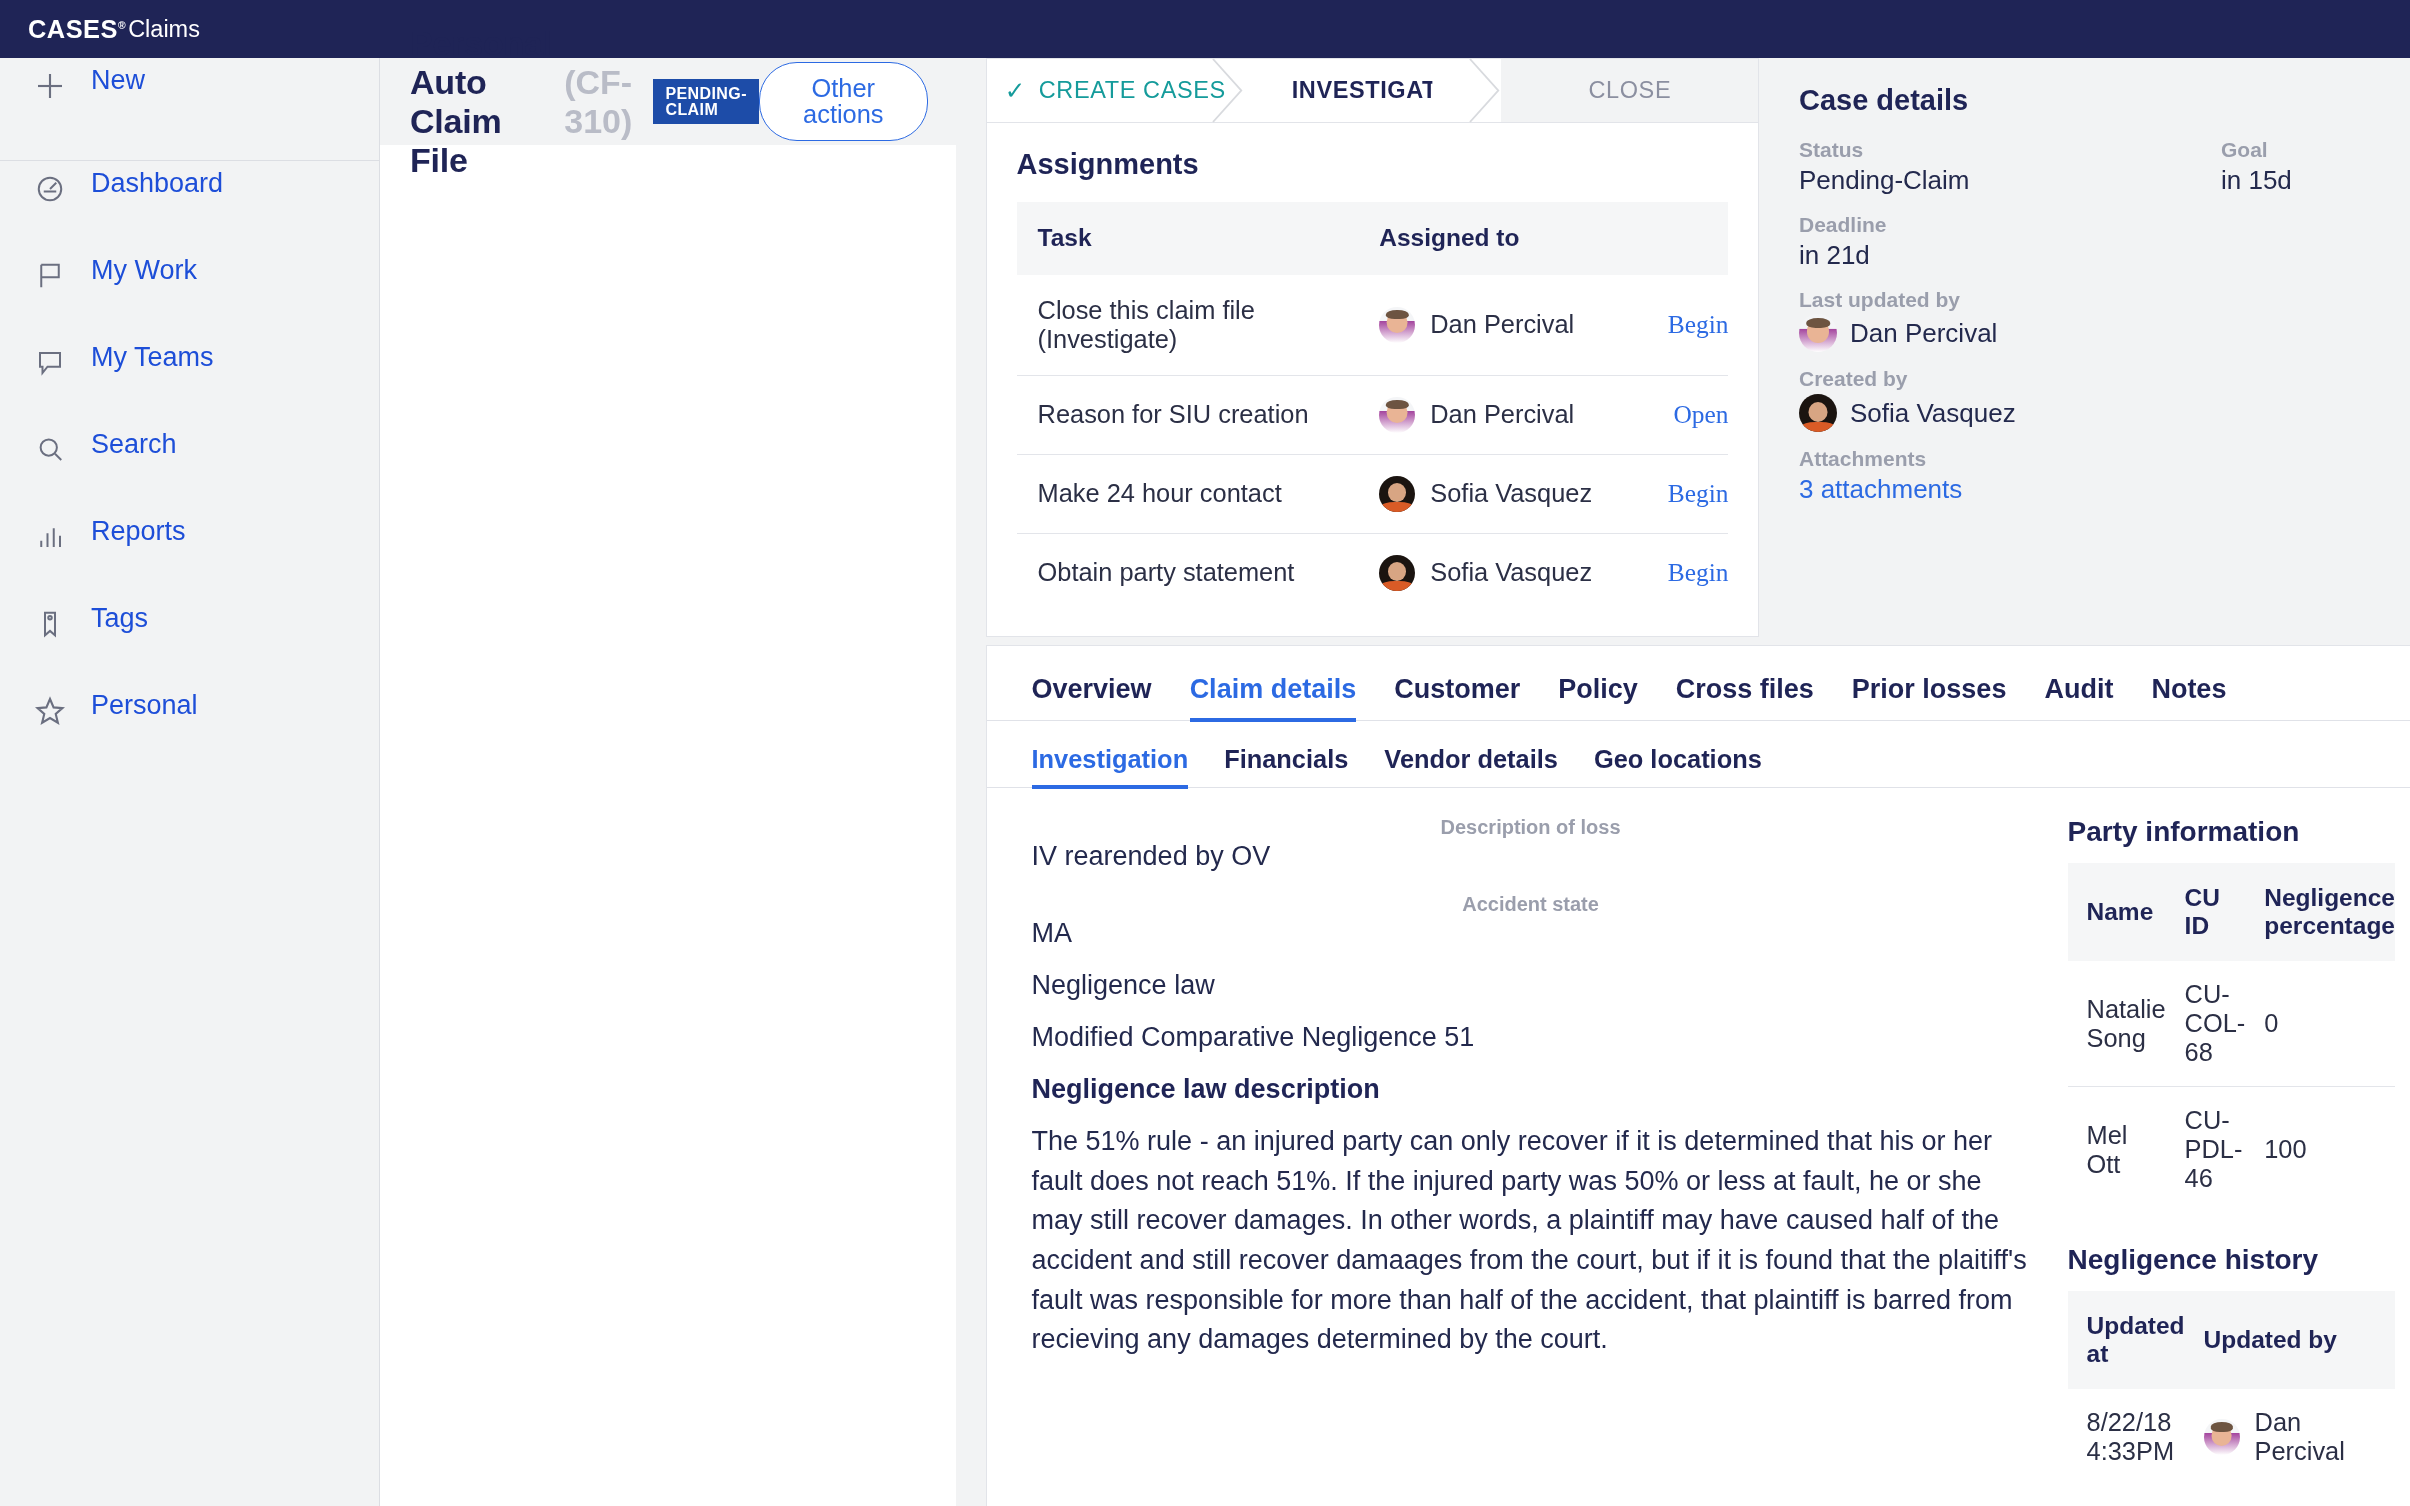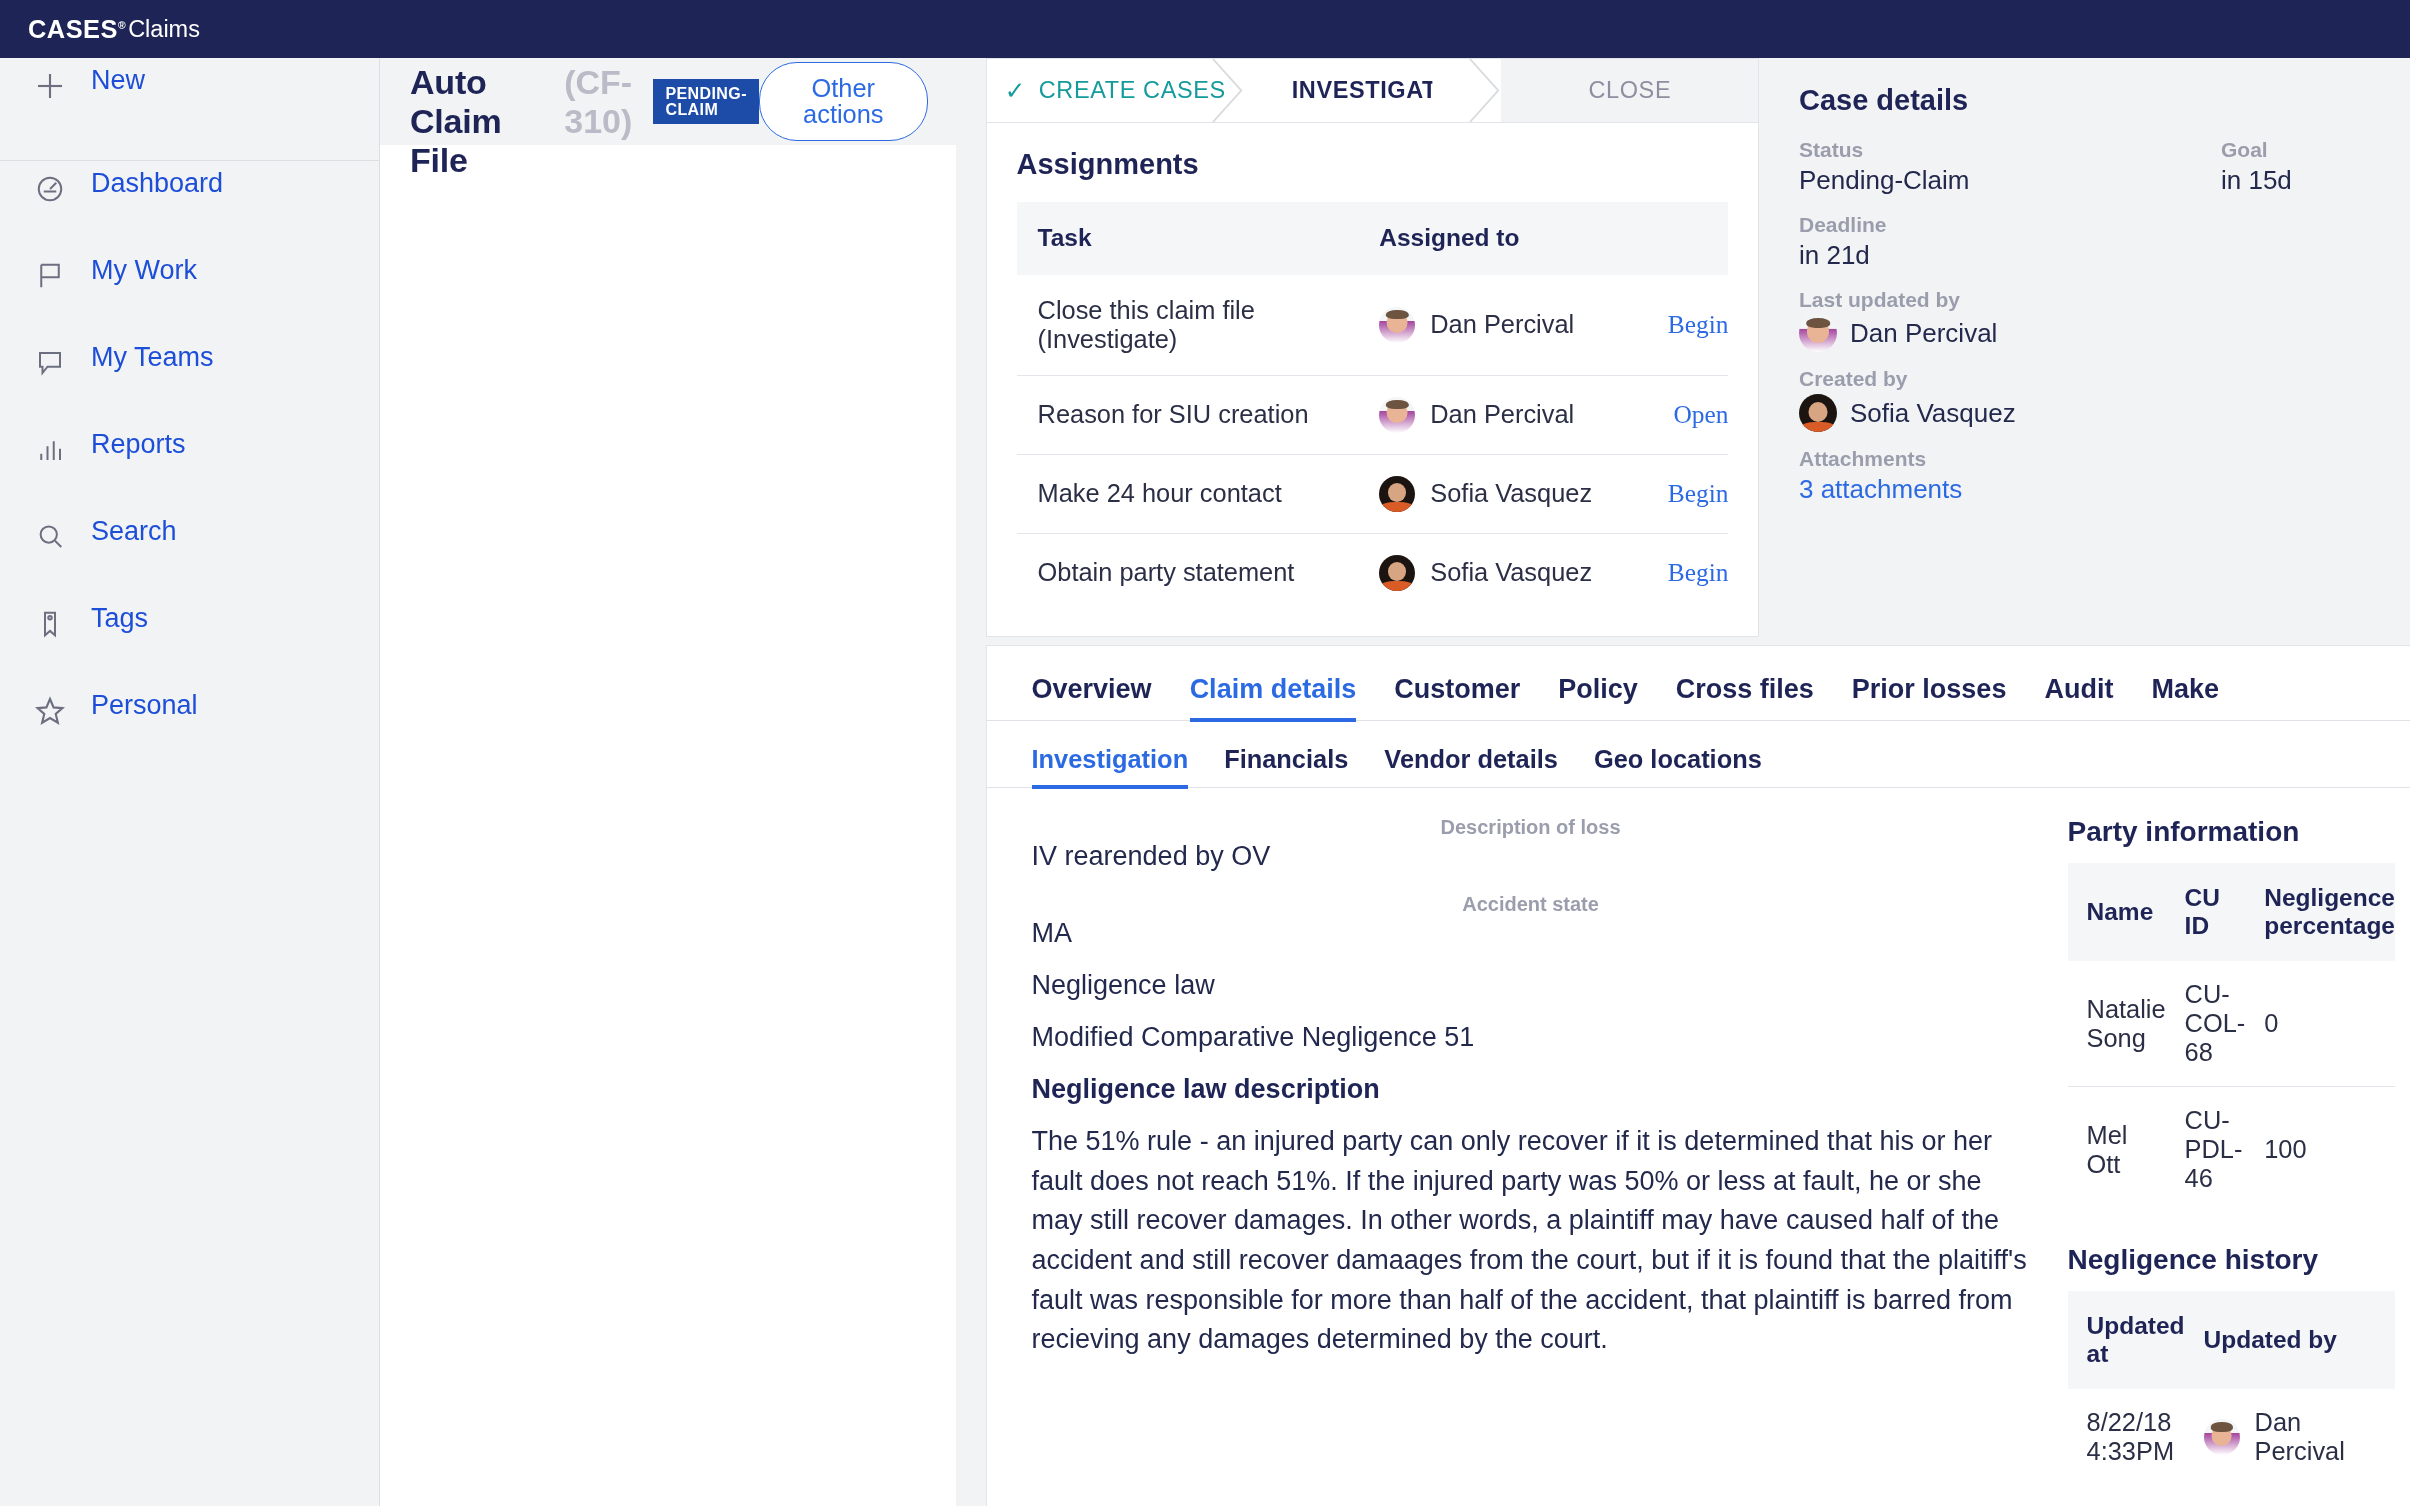--- a/index.html
+++ b/index.html
@@ -273,37 +273,37 @@
         <svg class="ico" width="30" height="30" viewBox="0 0 24 24">
             <path d="M4 4 H20 V15 H10 L6 20 V15 H4 Z"></path>
           </svg>
       </span>
       <span class="nav-label">My Teams</span>
     </div>
 
     <div class="nav-item">
       <span class="nav-ico">
         <svg class="ico" width="30" height="30" viewBox="0 0 24 24">
+            <circle cx="11" cy="10" r="6.5"></circle>
+            <line x1="16" y1="15" x2="21" y2="20"></line>
+          </svg>
+      </span>
+      <span class="nav-label">Search</span>
+    </div>
+
+    <div class="nav-item">
+      <span class="nav-ico">
+        <svg class="ico" width="30" height="30" viewBox="0 0 24 24">
             <line x1="5" y1="15" x2="5" y2="20"></line>
             <line x1="10" y1="9" x2="10" y2="20"></line>
             <line x1="15" y1="5" x2="15" y2="20"></line>
             <line x1="20" y1="11" x2="20" y2="20"></line>
           </svg>
       </span>
       <span class="nav-label">Reports</span>
-    </div>
-
-    <div class="nav-item">
-      <span class="nav-ico">
-        <svg class="ico" width="30" height="30" viewBox="0 0 24 24">
-            <circle cx="11" cy="10" r="6.5"></circle>
-            <line x1="16" y1="15" x2="21" y2="20"></line>
-          </svg>
-      </span>
-      <span class="nav-label">Search</span>
     </div>
 
     <div class="nav-item">
       <span class="nav-ico">
         <svg class="ico" width="30" height="30" viewBox="0 0 24 24">
             <path d="M8 3 H16 V21 L12 17.5 L8 21 Z"></path>
             <circle cx="12" cy="7" r="1.4"></circle>
           </svg>
       </span>
       <span class="nav-label">Tags</span>
@@ -453,21 +453,21 @@
       <div class="tabs-card">
 
         <div class="tabs-row">
           <div class="tab">Overview</div>
           <div class="tab active">Claim details</div>
           <div class="tab">Customer</div>
           <div class="tab">Policy</div>
           <div class="tab">Cross files</div>
           <div class="tab">Prior losses</div>
           <div class="tab">Audit</div>
-          <div class="tab">Make</div>
+          <div class="tab">Notes</div>
         </div>
 
         <div class="subtabs-row">
           <div class="subtab active">Investigation</div>
           <div class="subtab">Financials</div>
           <div class="subtab">Vendor details</div>
           <div class="subtab">Geo locations</div>
         </div>
 
         <div class="content-cols">

